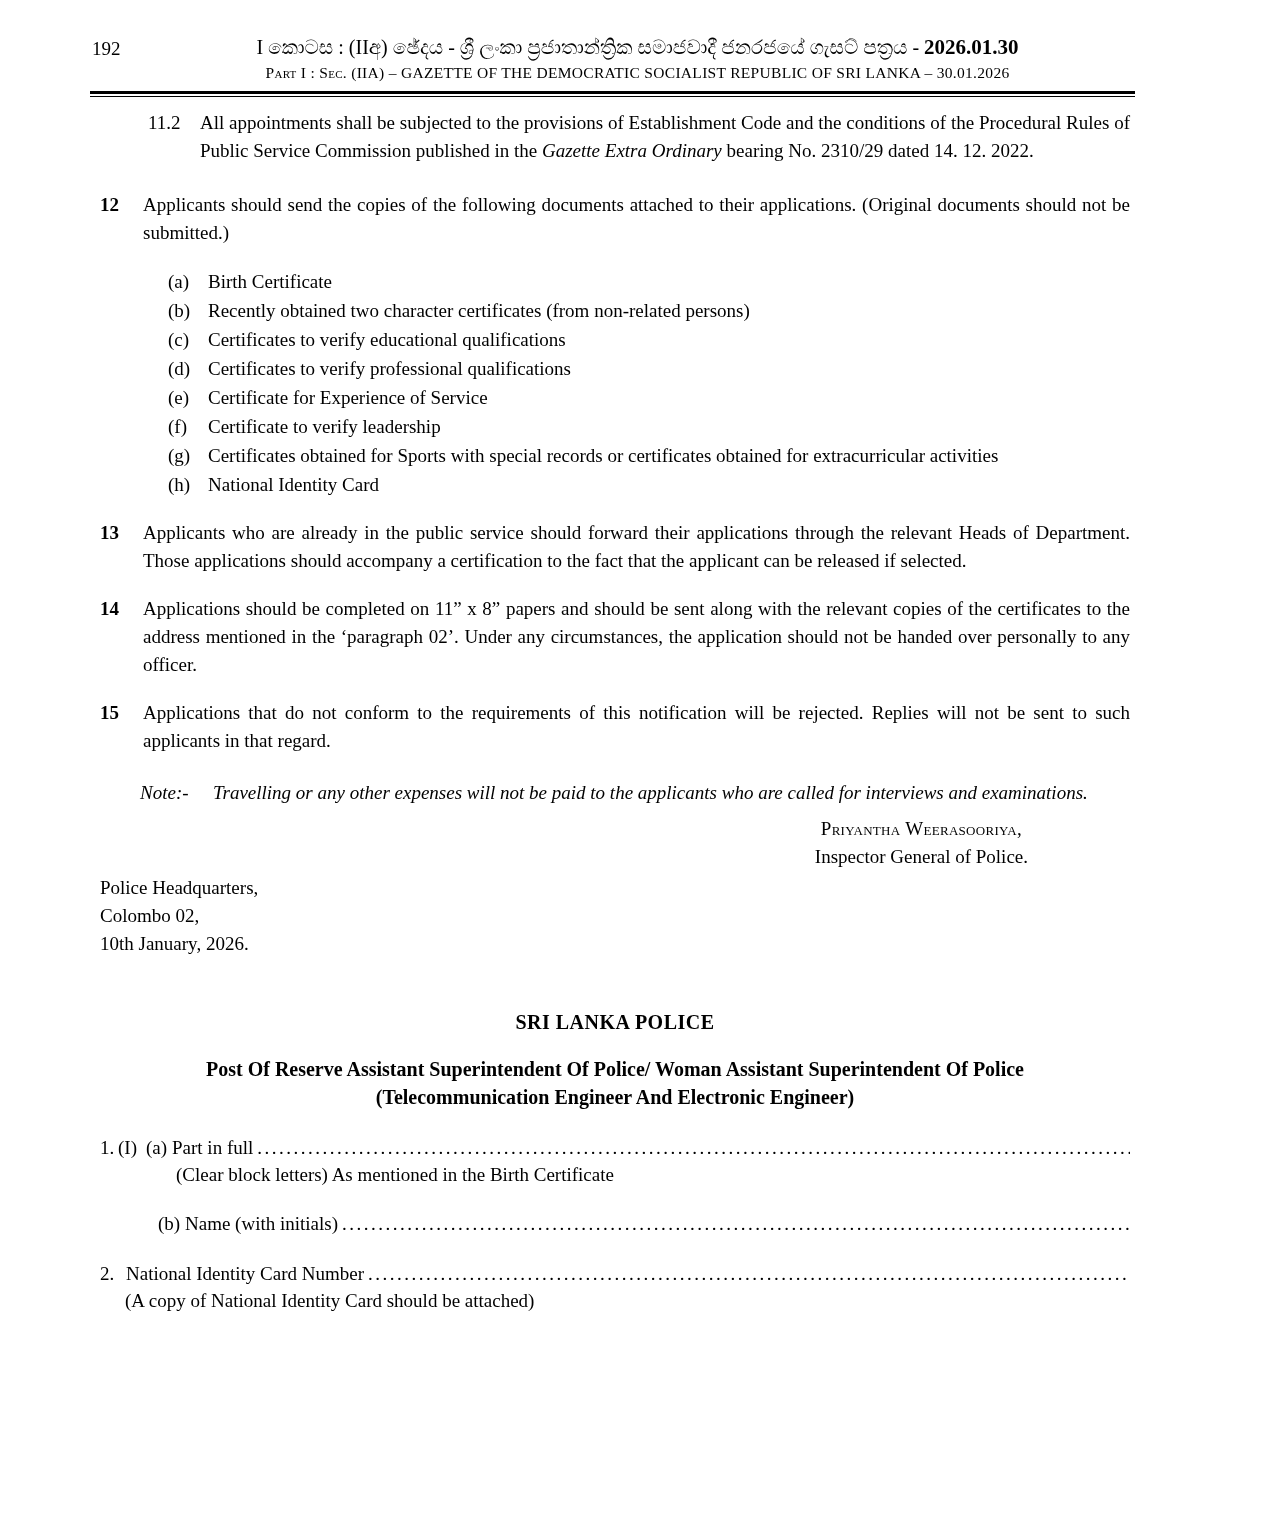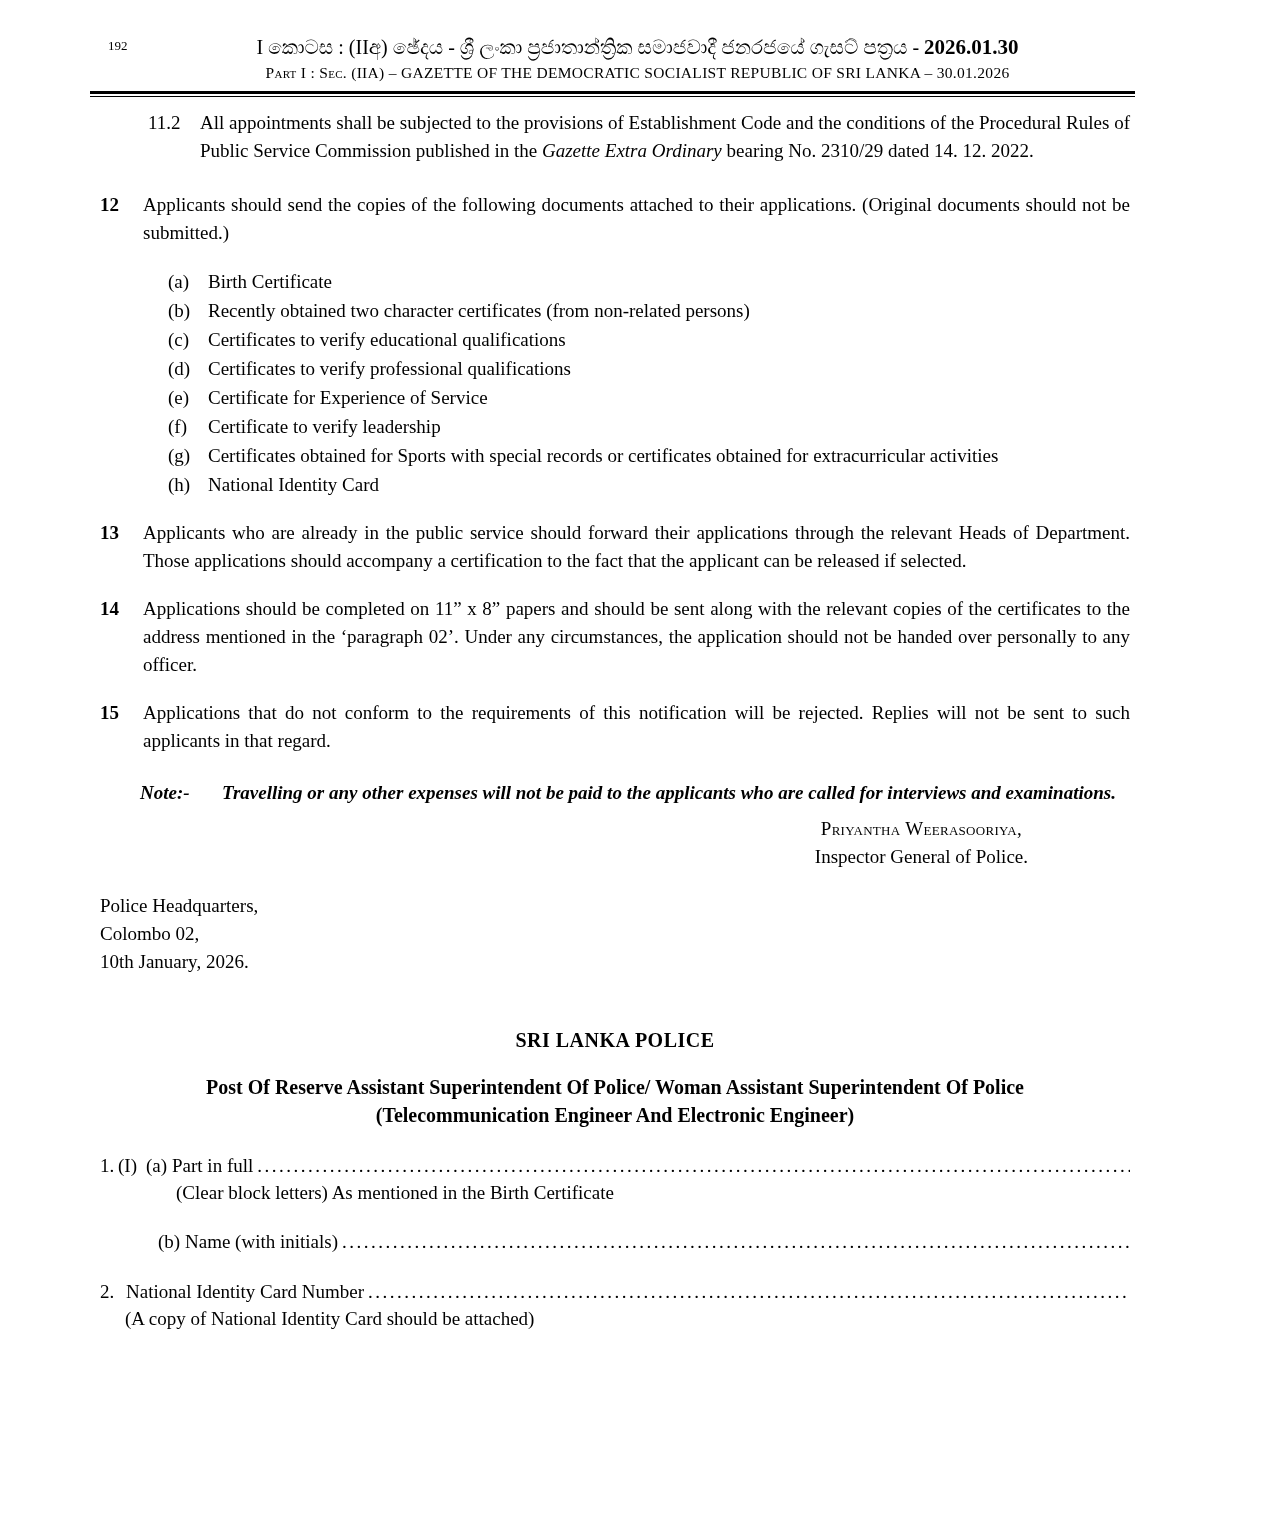--- a/index.html
+++ b/index.html
@@ -3,21 +3,21 @@
 <meta charset="utf-8">
 <style>
   html,body { margin:0; padding:0; background:#e8e8e8; }
   .page {
     width:1275px; height:1515px; margin:0 auto; background:#ffffff;
     font-family:"Liberation Serif", serif; font-size:19px; color:#000;
     position:relative; overflow:hidden; box-sizing:border-box;
   }
   
   .hdr { padding-top:34px; position:relative; }
-  .page-num { position:absolute; left:108px; top:38px; font-size:13px; }
+  .page-num { position:absolute; left:92px; top:38px; font-size:19px; }
   .hdr-center { text-align:center; }
   .sinhala-line { font-size:20px; line-height:26px; }
   .sinhala-line b { font-size:21px; }
   .english-line { font-size:15.5px; line-height:20px; margin-top:3px;
                   font-variant:small-caps; letter-spacing:0.3px; }
   .rule { margin:8px 140px 0 90px; height:2px;
           border-top:3px solid #000; border-bottom:1px solid #000; }
   
   main { margin:0 145px 0 100px; }
   .para { display:flex; line-height:28px; }
@@ -26,27 +26,27 @@
   .p11 { margin-left:48px; margin-top:12px; }
   .p11 .pnum { flex:0 0 52px; font-weight:normal; }
   .p12 { margin-top:26px; }
   .p13 { margin-top:20px; }
   .p14 { margin-top:20px; }
   .p15 { margin-top:20px; }
   .doc-list { margin:20px 0 0 68px; line-height:29px; }
   .doc-item { display:flex; }
   .doc-item .marker { flex:0 0 40px; }
   .note-row { margin:24px 0 0 40px; display:flex; line-height:28px;
-              font-weight:bold; font-style:italic;gap:9px; }
+              font-weight:normal; font-style:italic; }
   .note-row .nlabel { flex:0 0 73px; }
   .note-row .ntext { flex:1; text-align:justify; }
   .sig-wrap { text-align:right; padding-right:102px; margin-top:8px; line-height:28px; }
   .sig-inner { display:inline-block; text-align:center; }
   .sig-name { font-variant:small-caps; letter-spacing:0.3px; }
-  .address { margin-top:21px; line-height:28px; }
+  .address { margin-top:3px; line-height:28px; }
   .org-heading { text-align:center; font-weight:bold; font-size:20px;
                  line-height:28px; margin-top:50px; letter-spacing:0.5px; }
   .post-title { text-align:center; font-weight:bold; font-size:20px;
                 line-height:28px; margin-top:19px; }
   .form-title { text-align:center; font-size:18px; line-height:26px;
                 margin-top:23px; letter-spacing:1px; }
   
   .fitem { margin-top:23px; }
   .frow { display:flex; align-items:baseline; line-height:27px; }
   .frow .m18 { flex:0 0 18px; }

